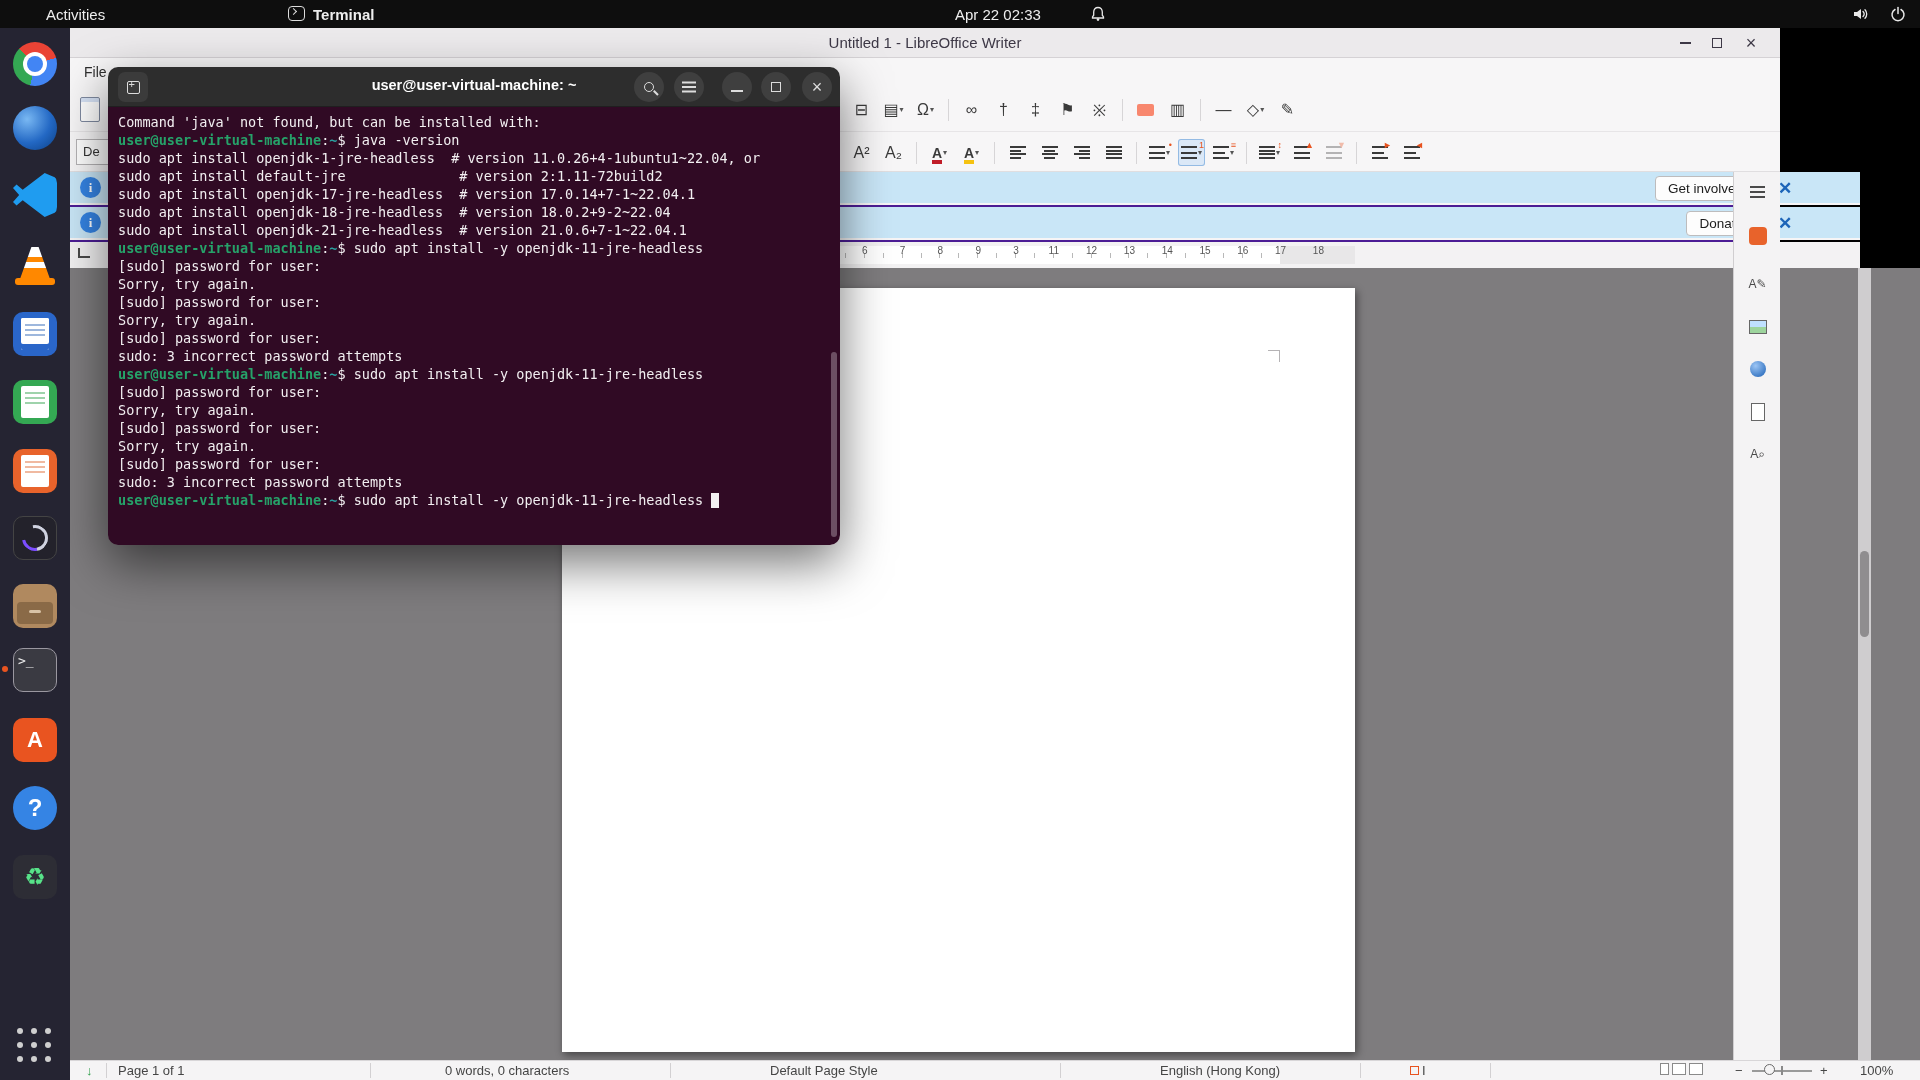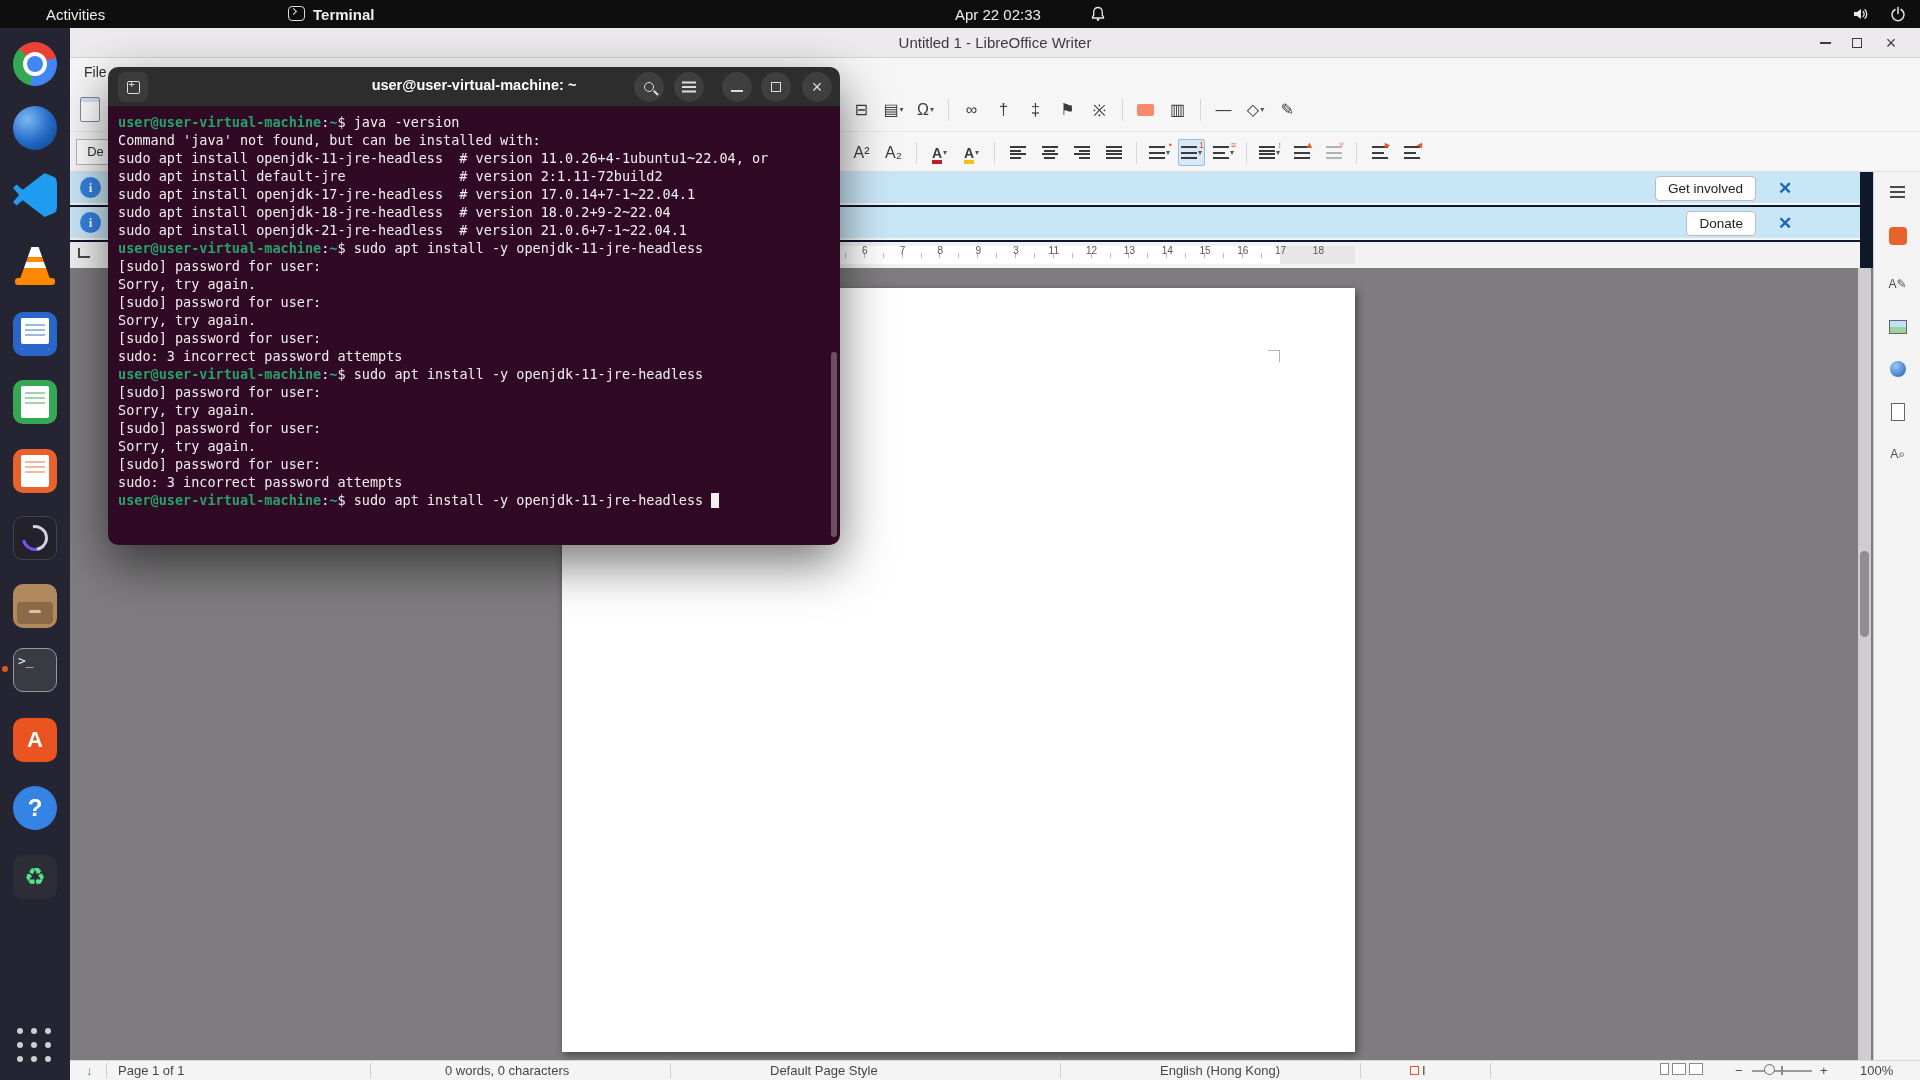--- a/index.html
+++ b/index.html
@@ -59,21 +59,21 @@
   .ic-help { border-radius:50%; background:#3584e4; display:flex; align-items:center; justify-content:center;
       color:#fff; font-size:24px; font-weight:bold; }
   .ic-recycle { background:#2d2d35; display:flex; align-items:center; justify-content:center;
       color:#57e389; font-size:24px; }
   .running-dot { position:absolute; left:-9px; top:20px; width:6px; height:6px; border-radius:50%; background:#e95420; }
   #dock-grid { position:absolute; left:17px; top:1000px; width:36px; height:36px;
       display:grid; grid-template-columns:repeat(3,1fr); gap:6px; }
   #dock-grid i { width:6px; height:6px; border-radius:50%; background:#cfcfcf; }
 
   
-  #writer { position:absolute; left:70px; top:28px; width:1850px; height:1052px; background:#0f172a; z-index:10;text-align:center; }
+  #writer { position:absolute; left:70px; top:28px; width:1710px; height:1052px; background:#4c1d95; z-index:10; }
   #lo-titlebar { position:absolute; left:0; top:0; width:100%; height:30px; background:#eceaec;
       border-bottom:1px solid #d5d2d5; display:flex; align-items:center; justify-content:center;
       color:#3d3846; font-size:15px; }
   .lo-win-btn { position:absolute; top:4px; width:22px; height:22px; display:flex; align-items:center; justify-content:center; color:#3d3846; }
   #lo-min { right:84px; } #lo-max { right:52px; } #lo-close { right:18px; font-size:18px; }
   #lo-min i { width:11px; height:2px; background:#3d3846; display:block; }
   #lo-max i { width:10px; height:10px; border:1.5px solid #3d3846; display:block; }
   #lo-menubar { position:absolute; left:0; top:30px; width:100%; height:30px; background:#f7f6f7; font-size:14px; color:#2e2e2e; }
   #lo-menu-file { position:absolute; left:14px; top:6px; }
   .lo-toolbar { position:absolute; left:0; width:100%; background:#f7f6f7; }
@@ -444,23 +444,23 @@
       </span>
     <span class="term-btn" id="term-min">
         <i></i>
       </span>
     <span class="term-btn" id="term-max">
         <i></i>
       </span>
     <span class="term-btn" id="term-close">×</span>
   </div>
   <div id="term-body">
+      <div class="tl"><span class="c-w">Command 'java' not found, but can be installed with:</span></div>
       <div class="tl"><span class="c-p">user@user-virtual-machine</span><span class="c-w">:</span><span class="c-t">~</span><span class="c-w">$ java -version</span></div>
-      <div class="tl"><span class="c-w">Command 'java' not found, but can be installed with:</span></div>
-      <div class="tl"><span class="c-w">sudo apt install openjdk-11-jre-headless  # version 11.0.26+4-1ubuntu1~22.04, or</span></div>
+      <div class="tl"><span class="c-w">sudo apt install openjdk-1-jre-headless  # version 11.0.26+4-1ubuntu1~22.04, or</span></div>
       <div class="tl"><span class="c-w">sudo apt install default-jre              # version 2:1.11-72build2</span></div>
       <div class="tl"><span class="c-w">sudo apt install openjdk-17-jre-headless  # version 17.0.14+7-1~22.04.1</span></div>
       <div class="tl"><span class="c-w">sudo apt install openjdk-18-jre-headless  # version 18.0.2+9-2~22.04</span></div>
       <div class="tl"><span class="c-w">sudo apt install openjdk-21-jre-headless  # version 21.0.6+7-1~22.04.1</span></div>
       <div class="tl"><span class="c-p">user@user-virtual-machine</span><span class="c-w">:</span><span class="c-t">~</span><span class="c-w">$ sudo apt install -y openjdk-11-jre-headless</span></div>
       <div class="tl"><span class="c-w">[sudo] password for user: </span></div>
       <div class="tl"><span class="c-w">Sorry, try again.</span></div>
       <div class="tl"><span class="c-w">[sudo] password for user: </span></div>
       <div class="tl"><span class="c-w">Sorry, try again.</span></div>
       <div class="tl"><span class="c-w">[sudo] password for user: </span></div>

